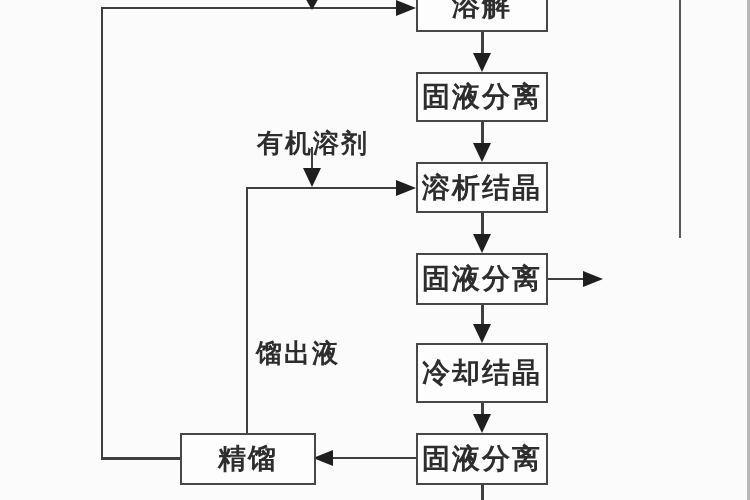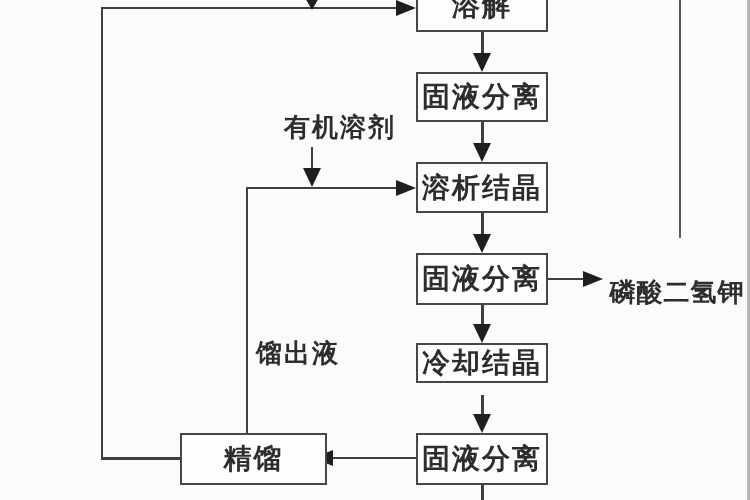--- a/index.html
+++ b/index.html
@@ -75,25 +75,24 @@
   <div class="line" style="left:310.75px;top:147px;width:2.5px;height:24px;"></div>
   <div class="arrow down" style="left:303px;top:167.5px;"></div>
 
   <div class="line" style="left:332px;top:456.5px;width:84px;height:2.5px;"></div>
   <div class="arrow left" style="left:313px;top:449.75px;"></div>
 
   <div class="box" style="left:416px;top:-20px;width:132px;height:52px;">溶解</div>
   <div class="box" style="left:416px;top:72px;width:132px;height:50px;">固液分离</div>
   <div class="box" style="left:416px;top:162px;width:132px;height:51px;">溶析结晶</div>
   <div class="box" style="left:416px;top:253px;width:132px;height:52px;">固液分离</div>
-  <div class="box" style="left:416px;top:343px;width:132px;height:40px;">冷却结晶</div>
+  <div class="box" style="left:416px;top:343px;width:132px;height:60px;">冷却结晶</div>
   <div class="box" style="left:416px;top:433px;width:132px;height:52px;">固液分离</div>
-  <div class="box" style="left:180px;top:433px;width:147px;height:52px;">精馏</div>
+  <div class="box" style="left:180px;top:433px;width:136px;height:52px;">精馏</div>
 
-  <div class="lbl" style="left:257px;top:110px;margin-left:27px;">有机溶剂</div>
+  <div class="lbl" style="left:257px;top:126px;">有机溶剂</div>
   <div class="lbl" style="left:256px;top:336px;">馏出液</div>
   <div class="lbl multiline" style="left:601px;top:246px;width:152px;">
     <br>
-    <span>磷酸二氢钾</span>
   </div>
 
   <div class="edge-strip"></div>
 </div>
 
 </body></html>

